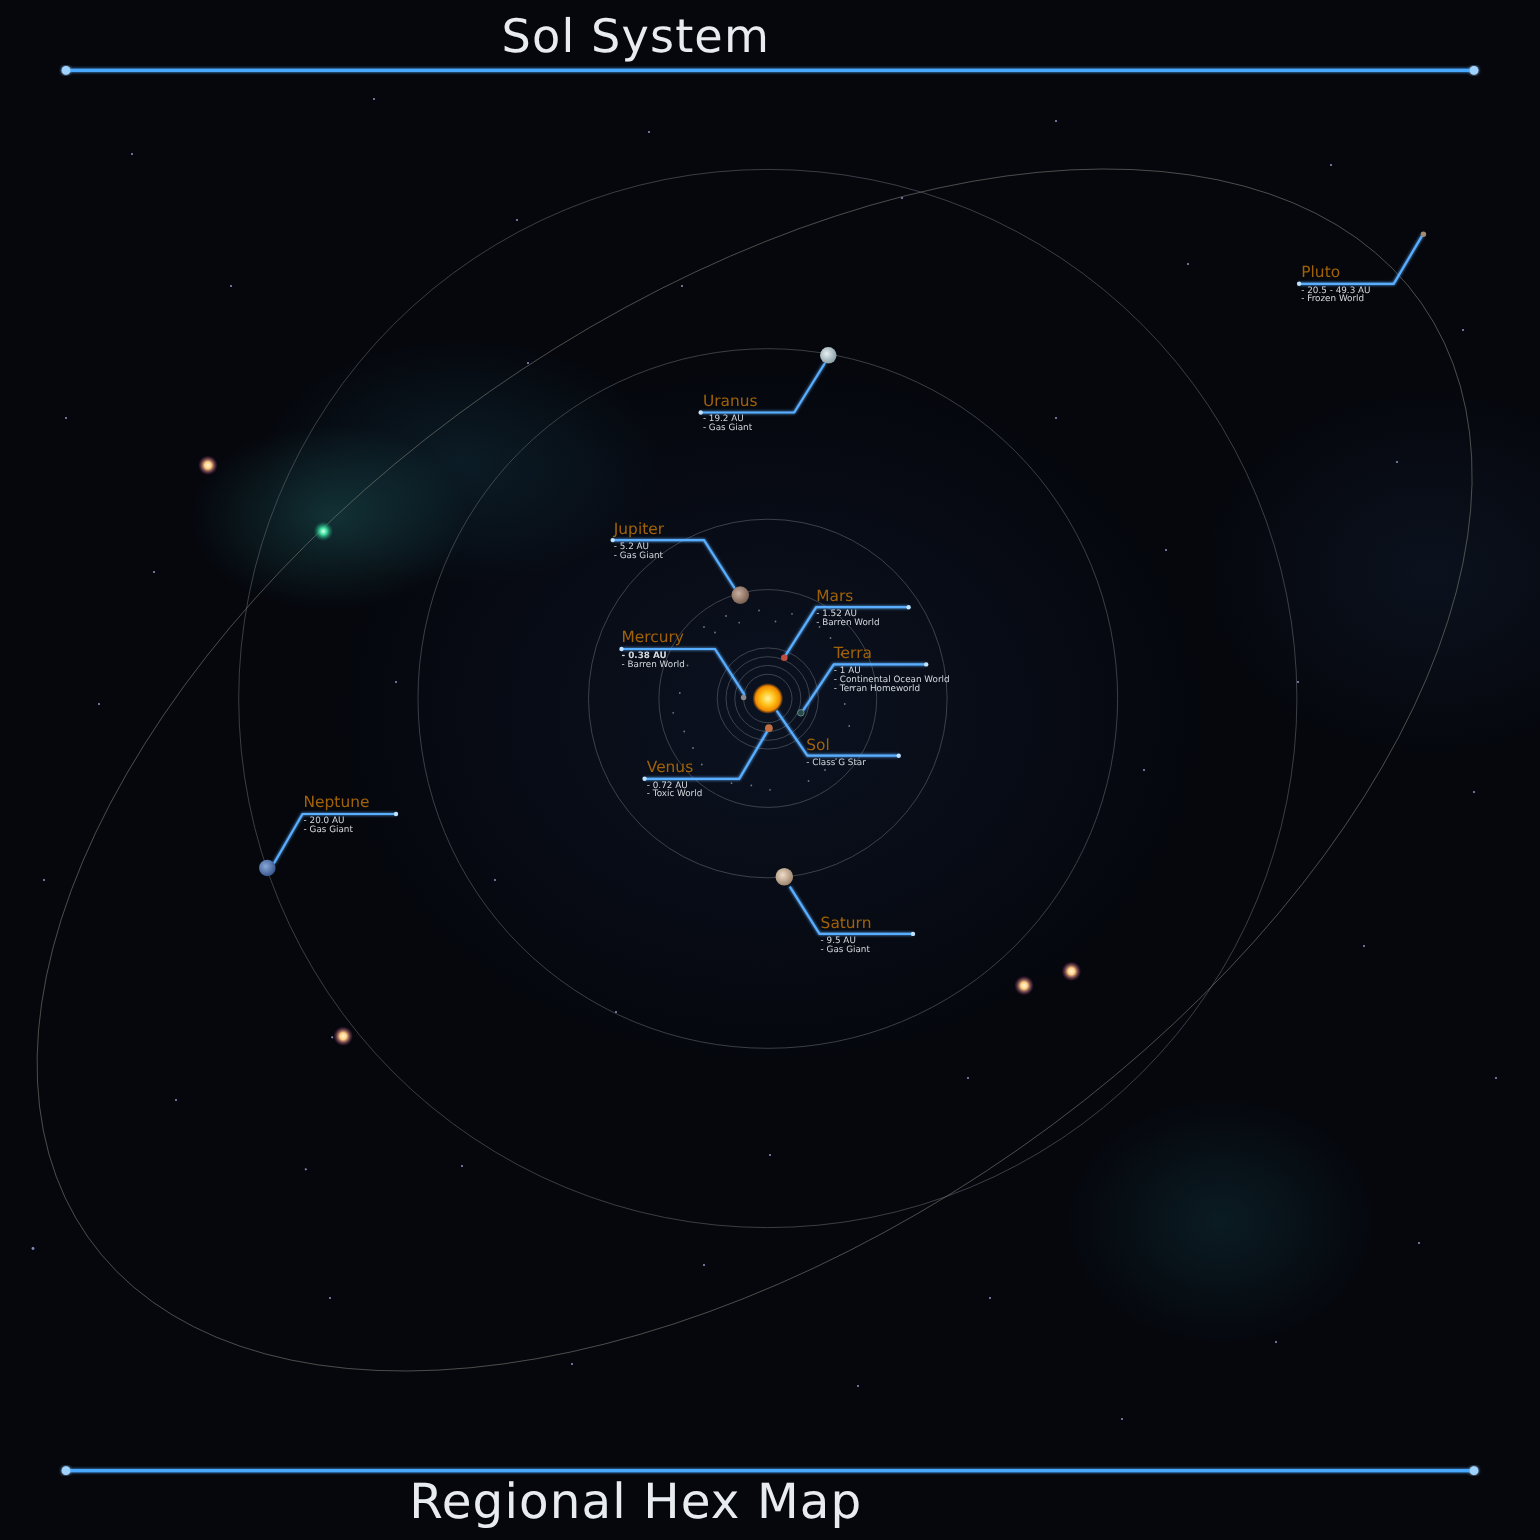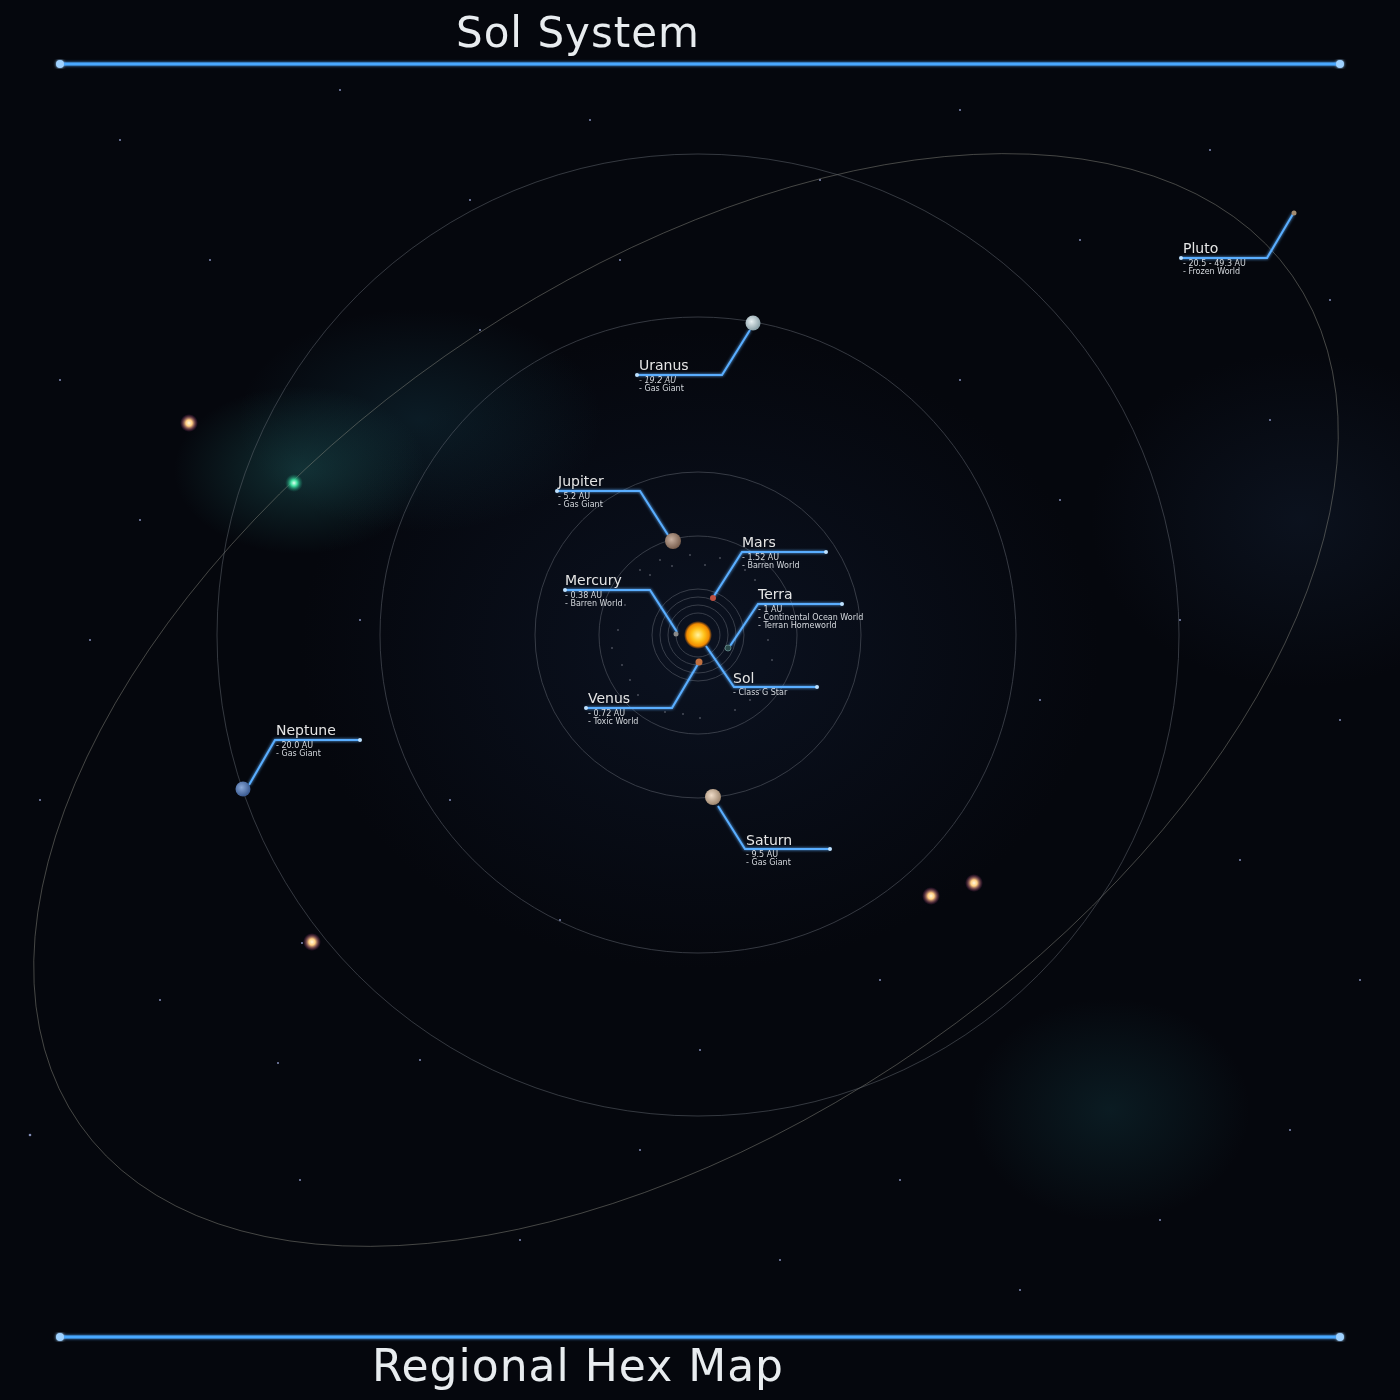--- a/index.html
+++ b/index.html
@@ -19,21 +19,21 @@
       #05070d;
   }
   svg.map { position:absolute; left:0; top:0; }
   .title {
     position:absolute; left:0; width:1156px; text-align:center;
     color:#e8ecef; letter-spacing:1px;
   }
   .title.top { top:8px; font-size:42px; }
   .title.bottom { top:1340px; font-size:44px; }
   .label {
-    position:absolute; color:#e5e5e5; font-size:14px; line-height:14px; white-space:nowrap;
+    position:absolute; color:#a16207; font-size:14px; line-height:14px; white-space:nowrap;
   }
   .sub {
     position:absolute; color:#d5d9de; font-size:8px; line-height:8.5px; white-space:nowrap;
   }
 </style>
 </head>
 <body>
 
 <div class="bg"></div>
 
@@ -227,37 +227,37 @@
 
 <div class="label" style="left:558px;top:474px;">Jupiter</div>
 <div class="sub" style="left:558px;top:493px;">- 5.2 AU</div>
 <div class="sub" style="left:558px;top:501px;">- Gas Giant</div>
 
 <div class="label" style="left:742px;top:535px;text-align:right;">Mars</div>
 <div class="sub" style="left:742px;top:554px;">- 1.52 AU</div>
 <div class="sub" style="left:742px;top:562px;">- Barren World</div>
 
 <div class="label" style="left:565px;top:573px;">Mercury</div>
-<div class="sub" style="left:565px;top:592px;">- 0.38 AU</div>
+<div class="sub" style="left:565px;top:592px;font-weight:bold;">- 0.38 AU</div>
 <div class="sub" style="left:565px;top:600px;">- Barren World</div>
 
 <div class="label" style="left:758px;top:587px;">Terra</div>
 <div class="sub" style="left:758px;top:606px;">- 1 AU</div>
 <div class="sub" style="left:758px;top:614px;">- Continental Ocean World</div>
 <div class="sub" style="left:758px;top:622px;">- Terran Homeworld</div>
 
 <div class="label" style="left:733px;top:671px;">Sol</div>
 <div class="sub" style="left:733px;top:689px;">- Class G Star</div>
 
 <div class="label" style="left:588px;top:691px;">Venus</div>
 <div class="sub" style="left:588px;top:710px;text-align:right;">- 0.72 AU</div>
 <div class="sub" style="left:588px;top:718px;">- Toxic World</div>
 
 <div class="label" style="left:639px;top:358px;">Uranus</div>
-<div class="sub" style="left:639px;top:377px;font-style:italic;">- 19.2 AU</div>
+<div class="sub" style="left:639px;top:377px;">- 19.2 AU</div>
 <div class="sub" style="left:639px;top:385px;">- Gas Giant</div>
 
 <div class="label" style="left:276px;top:723px;">Neptune</div>
 <div class="sub" style="left:276px;top:742px;">- 20.0 AU</div>
 <div class="sub" style="left:276px;top:750px;">- Gas Giant</div>
 
 <div class="label" style="left:746px;top:833px;">Saturn</div>
 <div class="sub" style="left:746px;top:851px;">- 9.5 AU</div>
 <div class="sub" style="left:746px;top:859px;">- Gas Giant</div>
 

